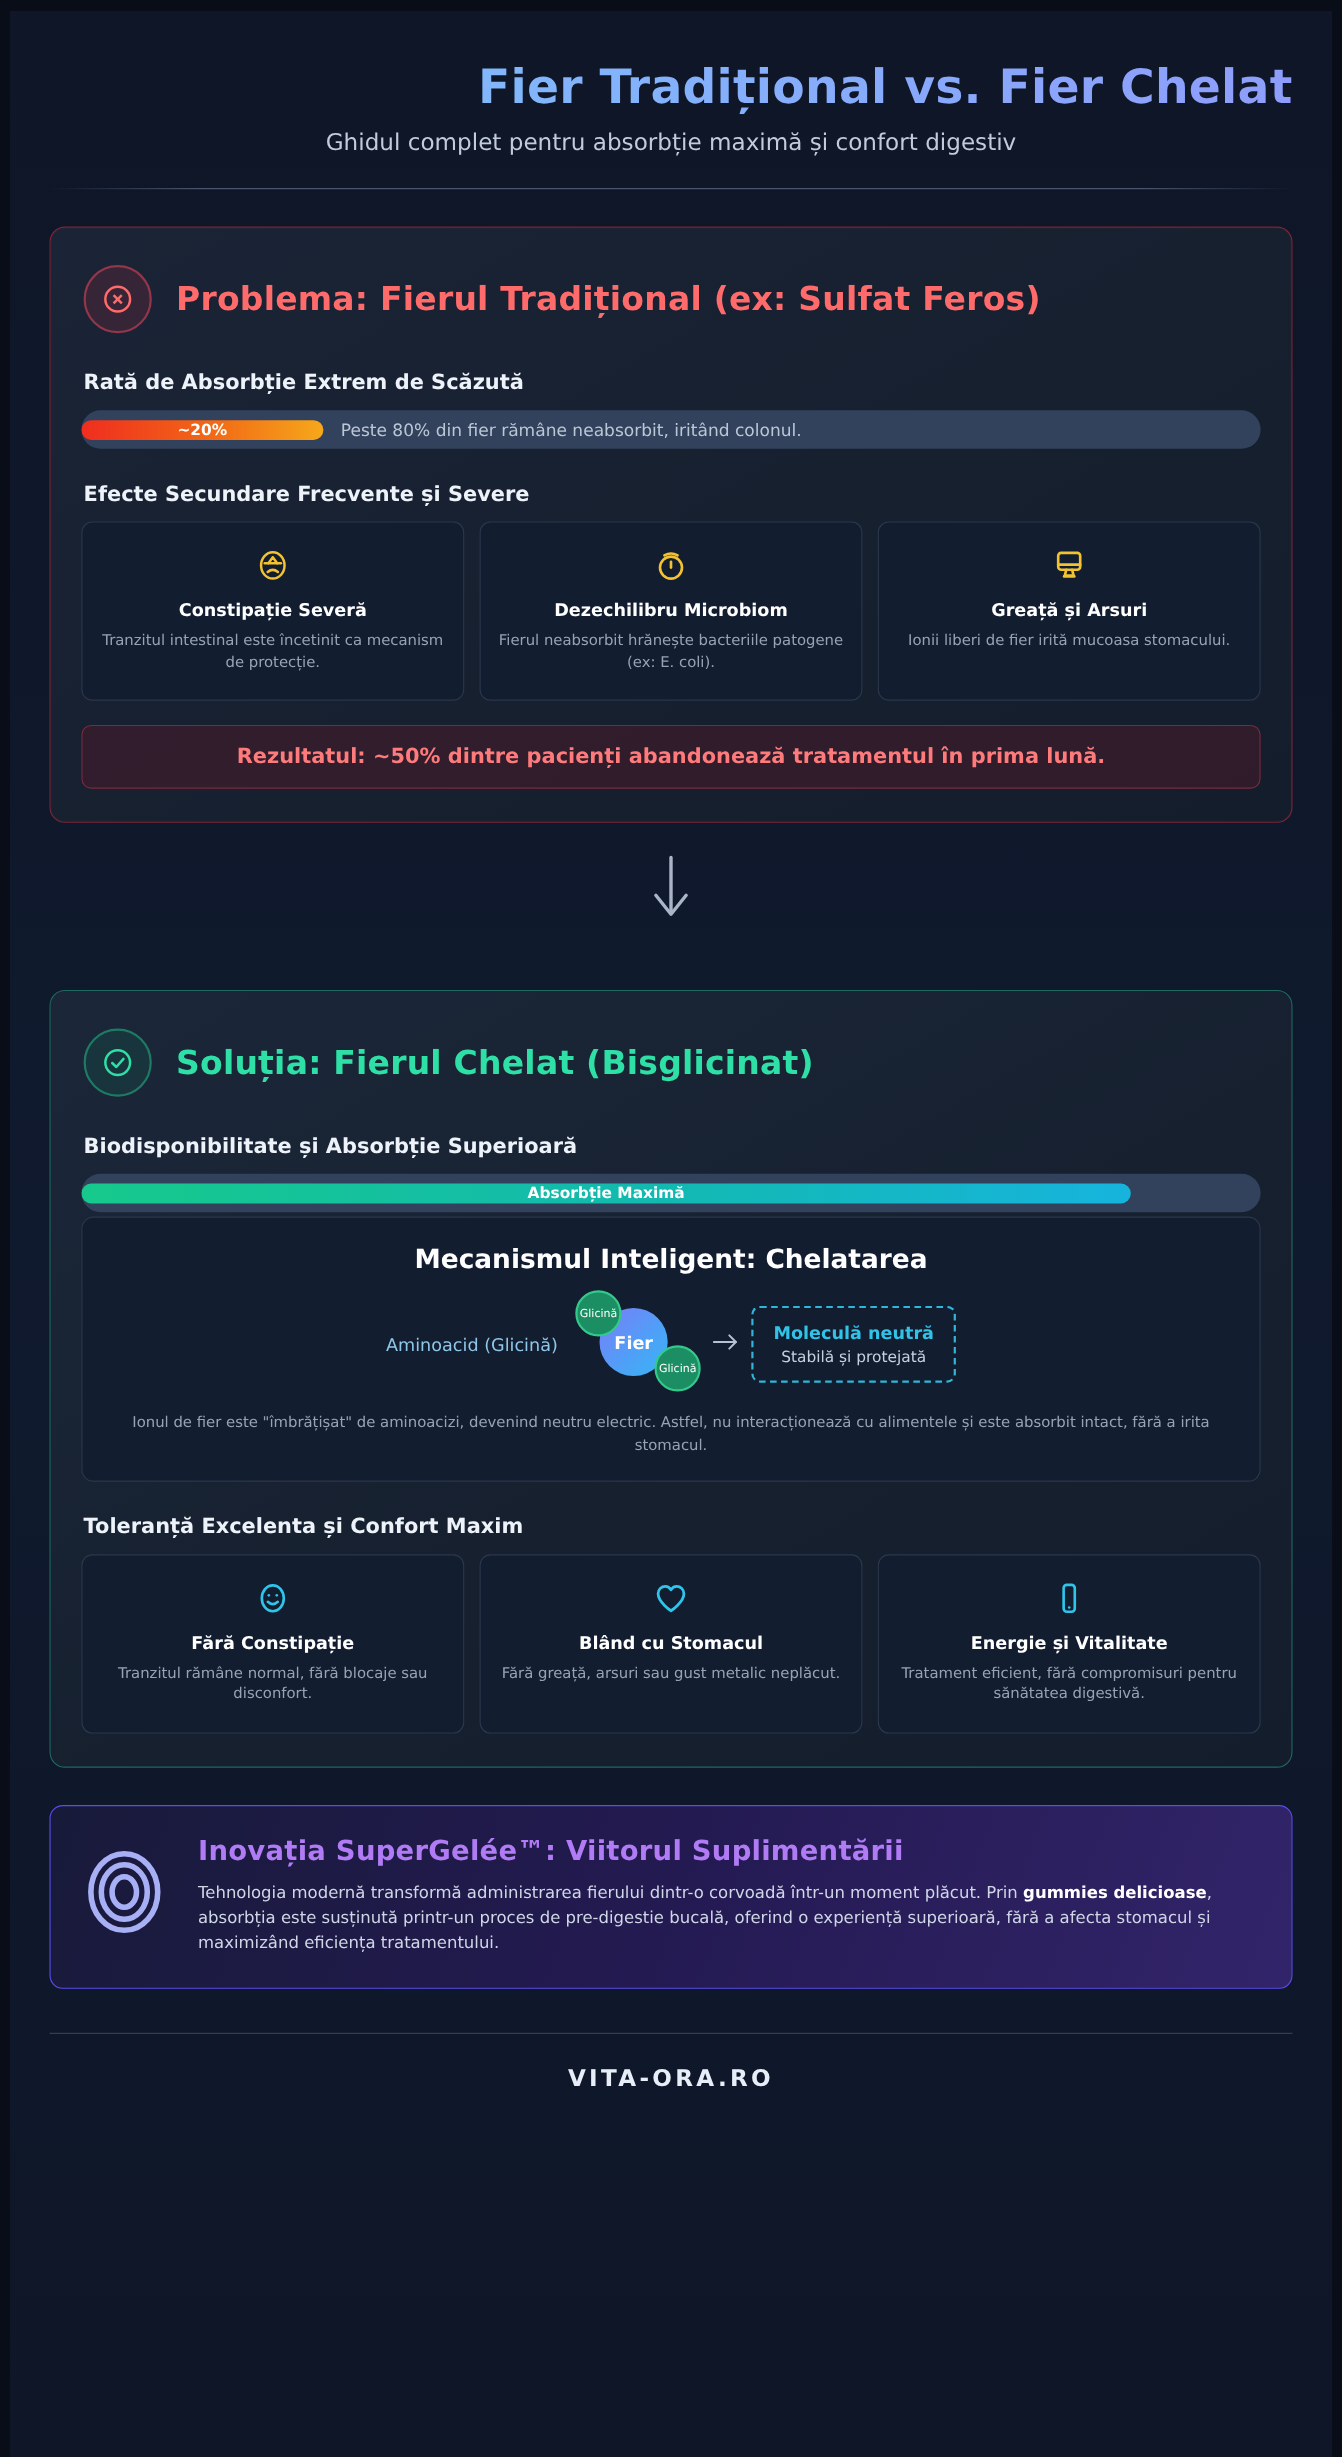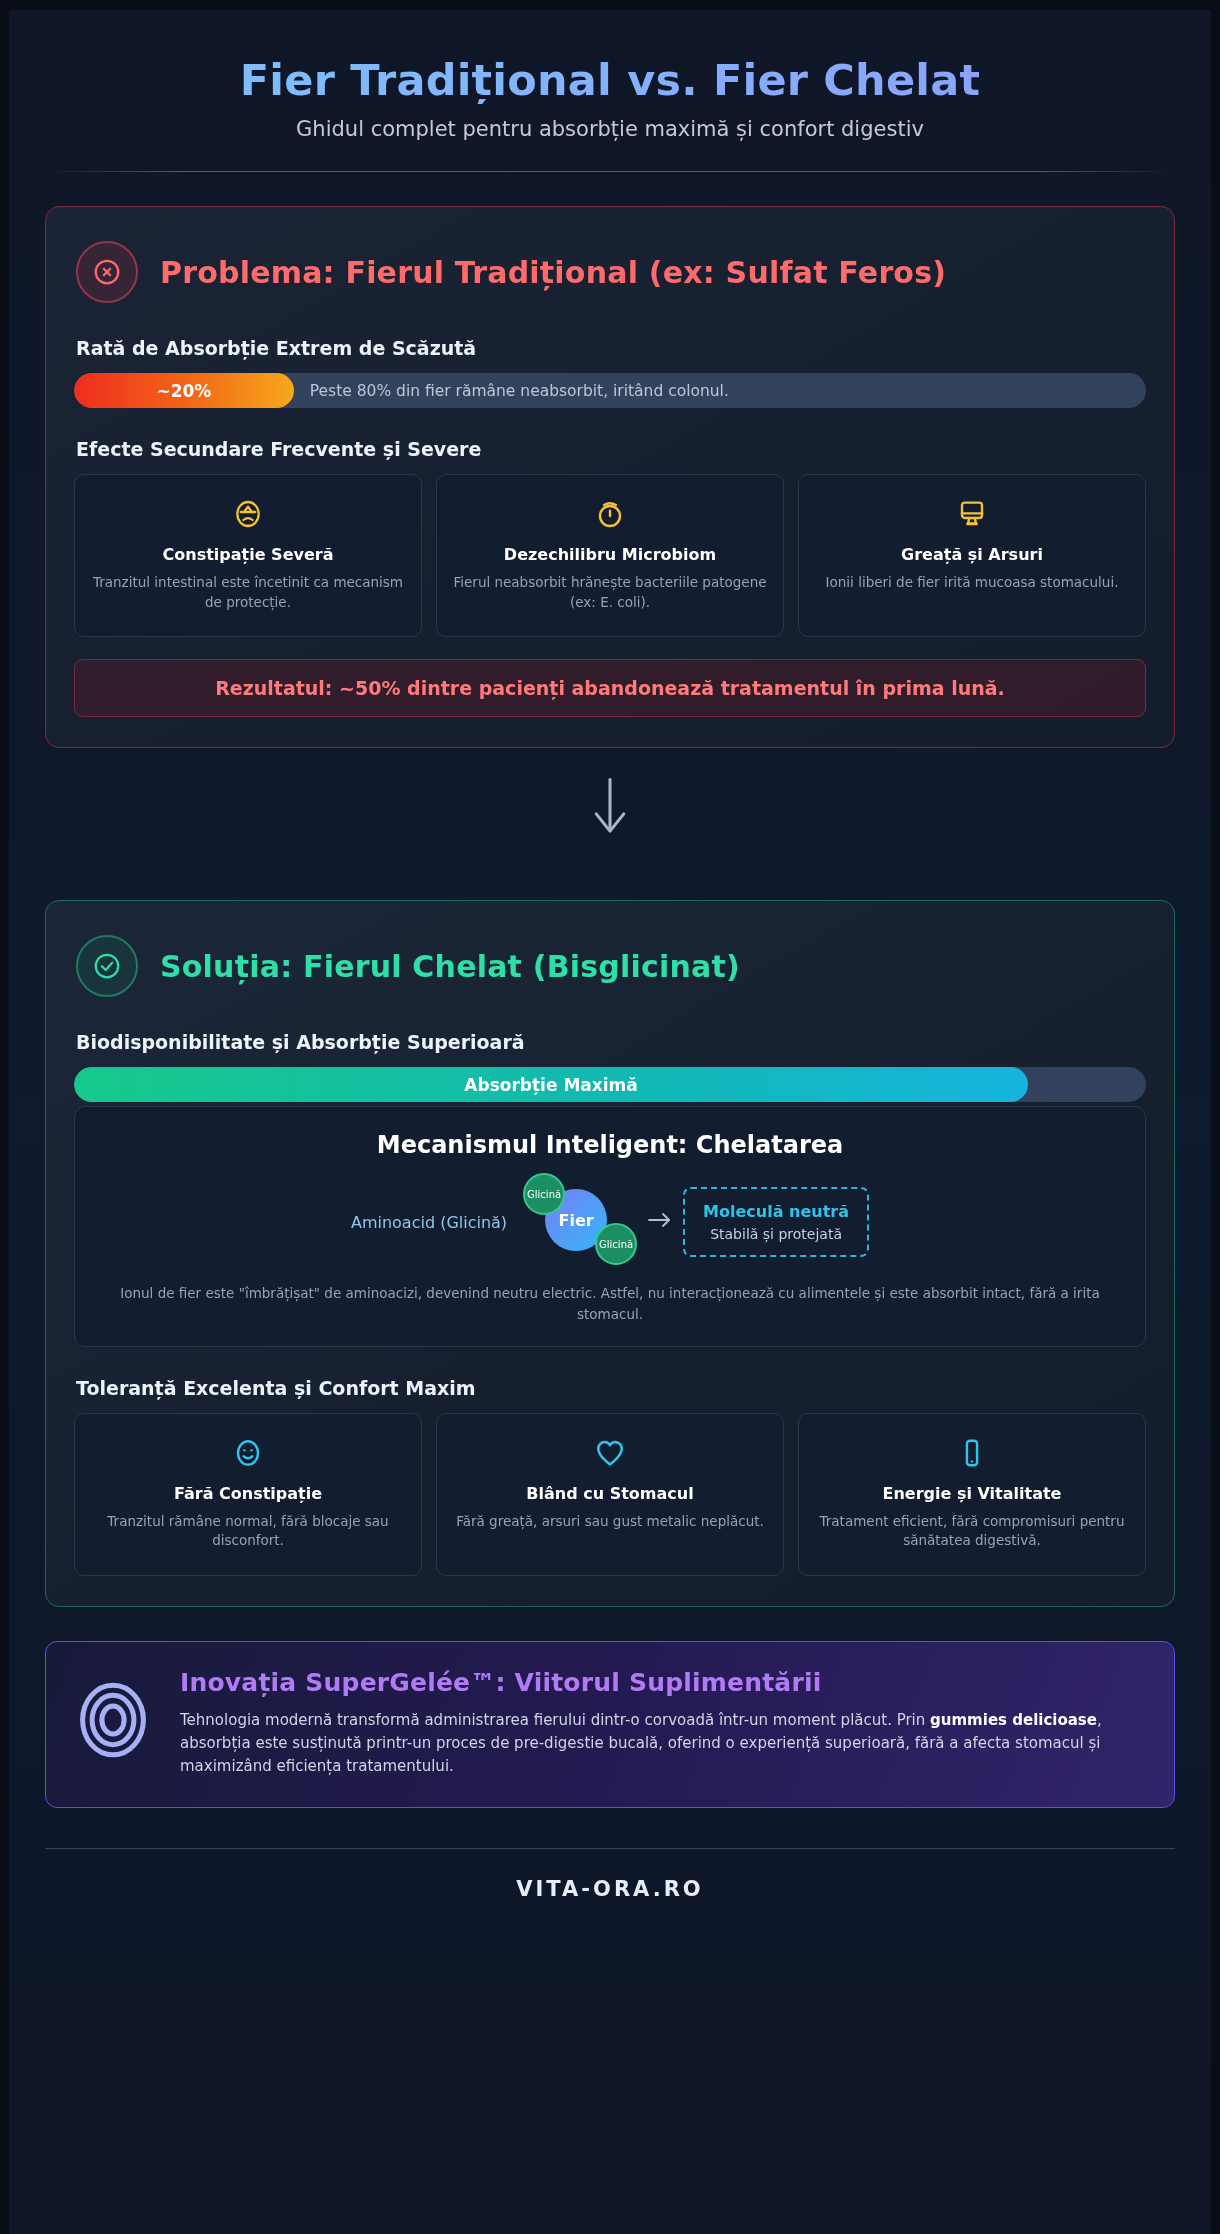--- a/index.html
+++ b/index.html
@@ -30,20 +30,21 @@
   .hdr h1 {
     font-size: 43px;
     font-weight: bold;
     letter-spacing: .2px;
     background: linear-gradient(90deg,#7cc4fb 0%,#83b3fb 45%,#8e9dfb 100%);
     -webkit-background-clip: text;
     background-clip: text;
     color: transparent;
     -webkit-text-fill-color: transparent;
     line-height: 1.12;
+    text-align: right;
   }
   .hdr h2 {
     margin-top: 13px;
     font-size: 21px;
     font-weight: normal;
     color: #c2cbdb;
   }
   .hdr .rule {
     margin: 30px 0 0 0;
     height: 1px;
@@ -86,23 +87,23 @@
 
   
   .bar-track {
     height: 35px; border-radius: 18px;
     background: #33425c;
     display: flex; align-items: center;
     overflow: hidden;
     position: relative;
   }
   .bar-fill {
-    height: 35px; border-radius: 18px;
+    height: 18px; border-radius: 18px;
     display: flex; align-items: center; justify-content: center;
-    font-size: 17px; font-weight: bold; color: #fff;
+    font-size: 14px; font-weight: bold; color: #fff;
   }
   .bar-fill-red { width: 20.5%; background: linear-gradient(90deg,#ef2d1f 0%,#f26a16 55%,#f6a81b 100%); }
   .bar-fill-green { width: 89%; background: linear-gradient(90deg,#16c98b 0%,#12b9b0 55%,#16b4dd 100%); }
   .bar-note {
     flex: 1; padding-left: 16px; font-size: 15.5px; color: #bcc7d6;
   }
 
   
   .cards { display: flex; gap: 14px; margin-top: 4px; }
   .card {

